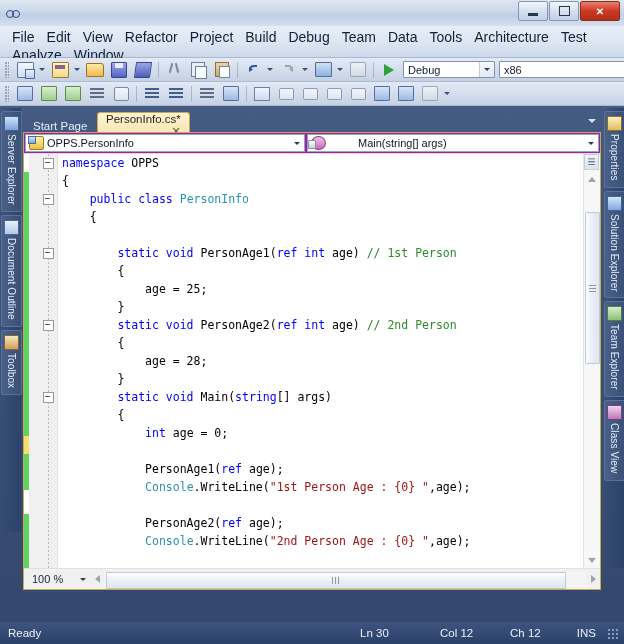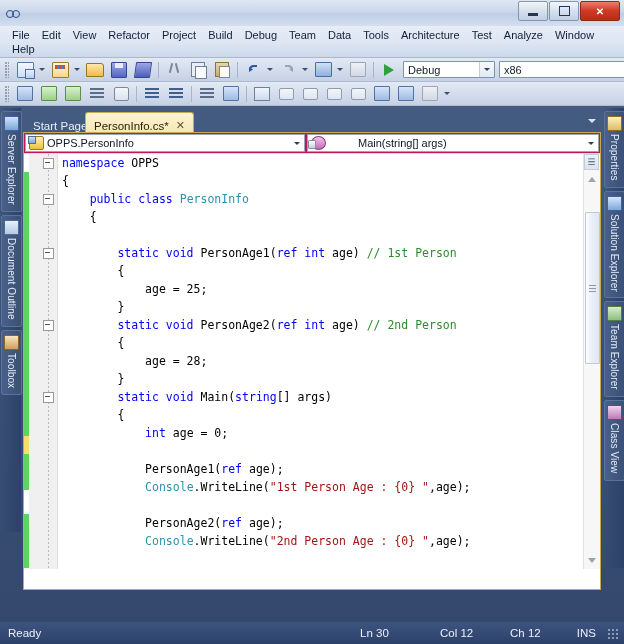--- a/index.html
+++ b/index.html
@@ -52,21 +52,21 @@
 
   
   .menubar{
     position:absolute;left:0;top:26px;width:624px;height:32px;
     background:linear-gradient(#e8eef7,#dbe4f1 60%,#ccd8e9);
     border-bottom:1px solid #a9b9d2;
     padding:2px 0 0 6px;box-sizing:border-box;
   }
   .menu-row{display:flex;flex-wrap:wrap;}
   .menu-item{
-    padding:1px 6px;color:#10203a;font-size:11px;white-space:nowrap;cursor:default;
+    padding:1px 6px;color:#10203a;font-size:14px;white-space:nowrap;cursor:default;
   }
 
   
   .toolbar{
     position:absolute;left:0;width:624px;
     background:linear-gradient(#e3eaf5,#d3dcec 55%,#c5d1e4);
     border-bottom:1px solid #aebbd1;
     box-sizing:border-box;display:flex;align-items:center;padding-left:4px;
   }
   .toolbar1{top:58px;height:24px;}
@@ -177,39 +177,40 @@
   .editor-frame{
     position:absolute;left:23px;top:110px;width:578px;height:480px;
   }
   .tabstrip{position:relative;height:22px;}
   .doctab{
     position:absolute;top:2px;height:20px;display:flex;align-items:flex-end;
     padding:0 8px;font-size:11.5px;box-sizing:border-box;
   }
   .doctab.inactive{left:2px;color:#e8eef9;}
   .doctab.active{
-    left:62px;background:linear-gradient(#fdf4d6,#f7e7b4);
+    left:74px;background:linear-gradient(#fdf4d6,#f7e7b4);
     border:1px solid #caa94f;border-bottom:none;border-radius:3px 3px 0 0;
     color:#2a2410;
+    flex-direction:column;
   }
   .doctab .tabclose{margin-left:7px;color:#5d5430;font-size:11px;}
   .tab-dd{
     position:absolute;right:2px;top:4px;width:14px;height:14px;
     display:flex;align-items:center;justify-content:center;
   }
   .tab-dd i{width:0;height:0;border-left:4px solid transparent;border-right:4px solid transparent;
     border-top:4px solid #dbe4f3;display:block;}
 
   .editor-body{
     position:relative;width:578px;height:458px;
     background:#fff;border:1px solid #c9a94e;box-sizing:border-box;
   }
   .navbar{
     position:relative;height:20px;display:flex;align-items:flex-end;
-    background:#be185d;border-bottom:1px solid #dcdcdc;
+    background:#a21caf;border-bottom:1px solid #dcdcdc;
   }
   .navcombo{
     height:18px;margin:1px;border:1px solid #9aa6b8;background:#fff;
     display:flex;align-items:center;font-size:11px;color:#0d1526;box-sizing:border-box;
   }
   .navcombo.left{width:280px;}
   .navcombo.right{flex:1 1 auto;gap:29px;}
   .navcombo .nc-ico{width:13px;height:12px;margin:0 3px 0 3px;flex:0 0 auto;position:relative;}
   .nc-class{background:linear-gradient(#fff0b0,#e8c23f);border:1px solid #9d7b1d;border-radius:2px;}
   .nc-class:after{content:"";position:absolute;left:-2px;top:-1px;width:6px;height:6px;
@@ -614,20 +615,39 @@
             </div>
           <div class="vs-thumb">
               <span class="grip3"></span>
             </div>
           <div class="vs-down">
               <i></i>
             </div>
         </div>
       </div>
 
+      <div class="hscroll-row">
+        <div class="zoomcombo">
+          <span class="zm-txt">100 %</span>
+          <span class="zm-arrow">
+              <i></i>
+            </span>
+        </div>
+        <div class="hs-left">
+            <i></i>
+          </div>
+        <div class="hs-track">
+          <div class="hs-thumb">
+              <span class="grip3h"></span>
+            </div>
+        </div>
+        <div class="hs-right">
+            <i></i>
+          </div>
+      </div>
 
     </div>
   </div>
 
 
   <div class="statusbar">
     <span class="st-ready">Ready</span>
     <span class="st-ln">Ln 30</span>
     <span class="st-col">Col 12</span>
     <span class="st-ch">Ch 12</span>

